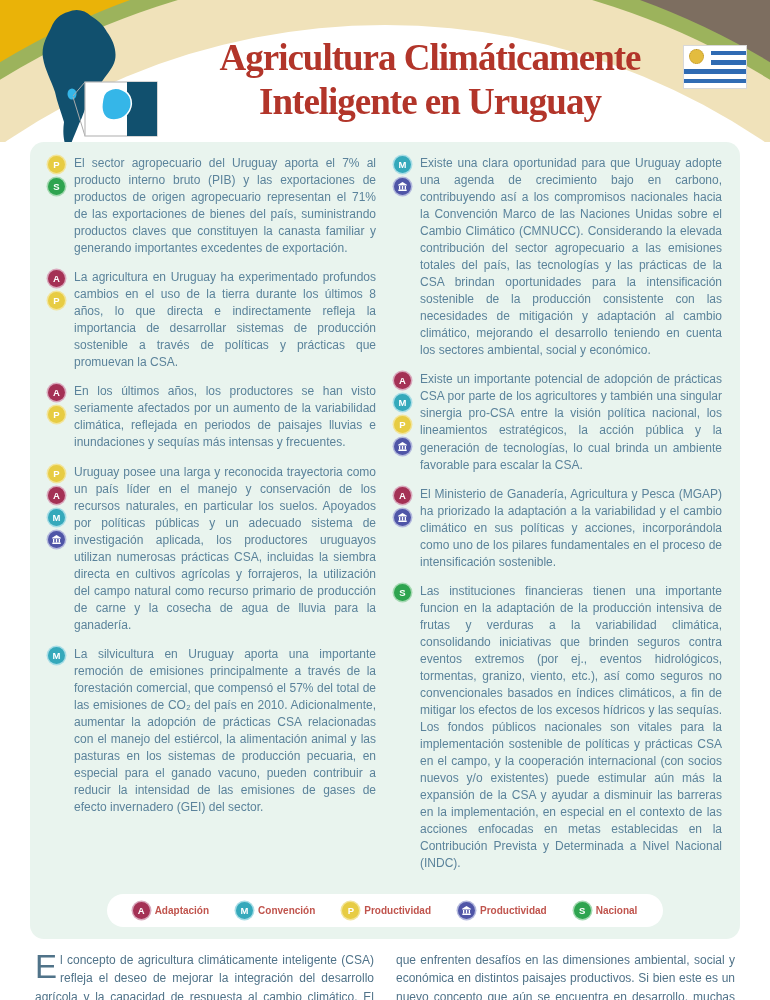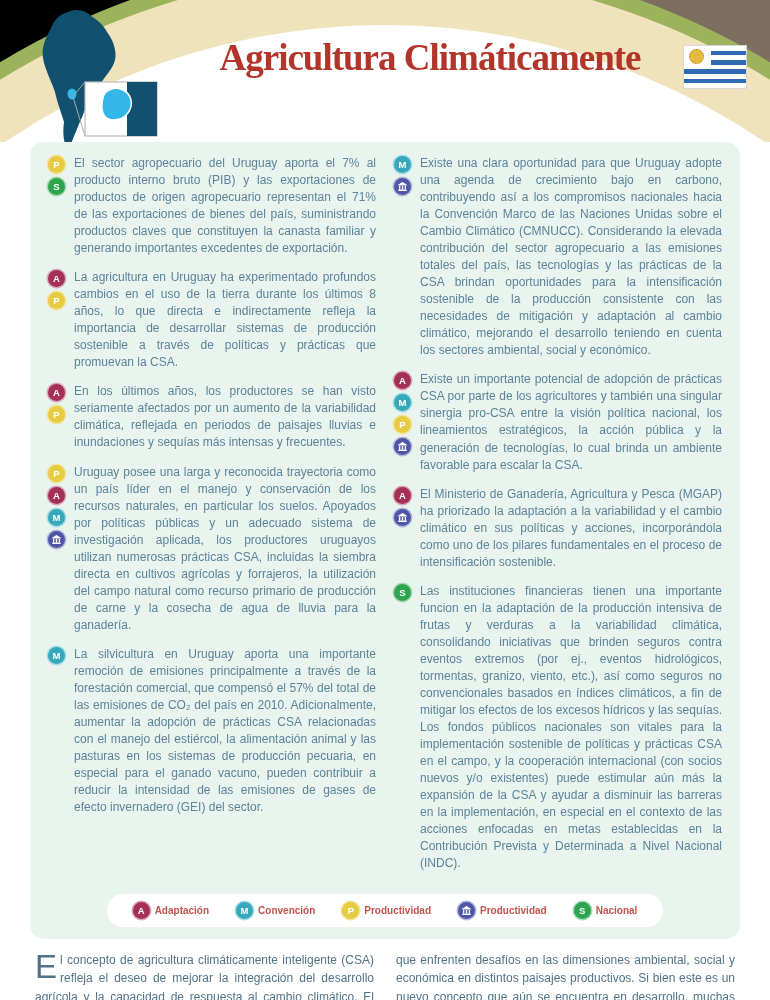--- a/index.html
+++ b/index.html
@@ -1,20 +1,20 @@
 <!DOCTYPE html>
 <html><head>
 <meta charset="utf-8">
 <style>
   html,body{margin:0;padding:0;}
   body{font-family:"Liberation Sans",sans-serif;background:#888;}
   .page{position:relative;width:770px;height:1000px;margin:0 auto;background:#fff;overflow:hidden;}
 
   
-  .hdr{position:relative;height:142px;background:#000000;overflow:hidden;}
+  .hdr{position:relative;height:142px;background:#eab308;overflow:hidden;}
   .wedge-brown{position:absolute;inset:0;background:#7d6e60;clip-path:polygon(72% 0,100% 0,100% 100%);}
   .circ{position:absolute;border-radius:50%;}
   .circ.olive{width:1490px;height:1490px;left:-360px;top:-45px;background:#9cb35c;}
   .circ.tan{width:1460px;height:1460px;left:-345px;top:-30px;background:#f0e2ba;}
   .circ.white{width:1350px;height:1350px;left:-290px;top:25px;background:#ffffff;}
   .map-wrap{position:absolute;left:8px;top:4px;width:170px;height:150px;}
   .titles{position:absolute;left:165px;right:75px;top:36px;text-align:center;
           font-family:"Liberation Serif",serif;font-weight:bold;color:#b2352a;
           font-size:37px;line-height:1.18;letter-spacing:-1px;}
   .flag{position:absolute;right:24px;top:46px;width:62px;height:42px;
@@ -70,20 +70,21 @@
         <g>
           <rect x="72" y="78" width="72" height="54" fill="#ffffff" stroke="#bbbbbb" stroke-width="1.2"></rect>
           <rect x="114" y="78" width="30" height="54" fill="#11506e"></rect>
           <path d="M96,86 C104,82 116,86 118,96 C120,106 112,116 101,116 C92,116 88,109 89,100 C90,92 91,88 96,86 Z" fill="#35b6e8" stroke="#ffffff" stroke-width="1.5"></path>
         </g>
       </svg>
     </div>
 
     <div class="titles">
       <div>Agricultura Climáticamente</div>
+      <div>Inteligente en Uruguay</div>
     </div>
 
     <div class="flag">
       <div class="canton">
           <div class="sun"></div>
         </div>
     </div>
   </header>
 
   <section class="mintbox">

